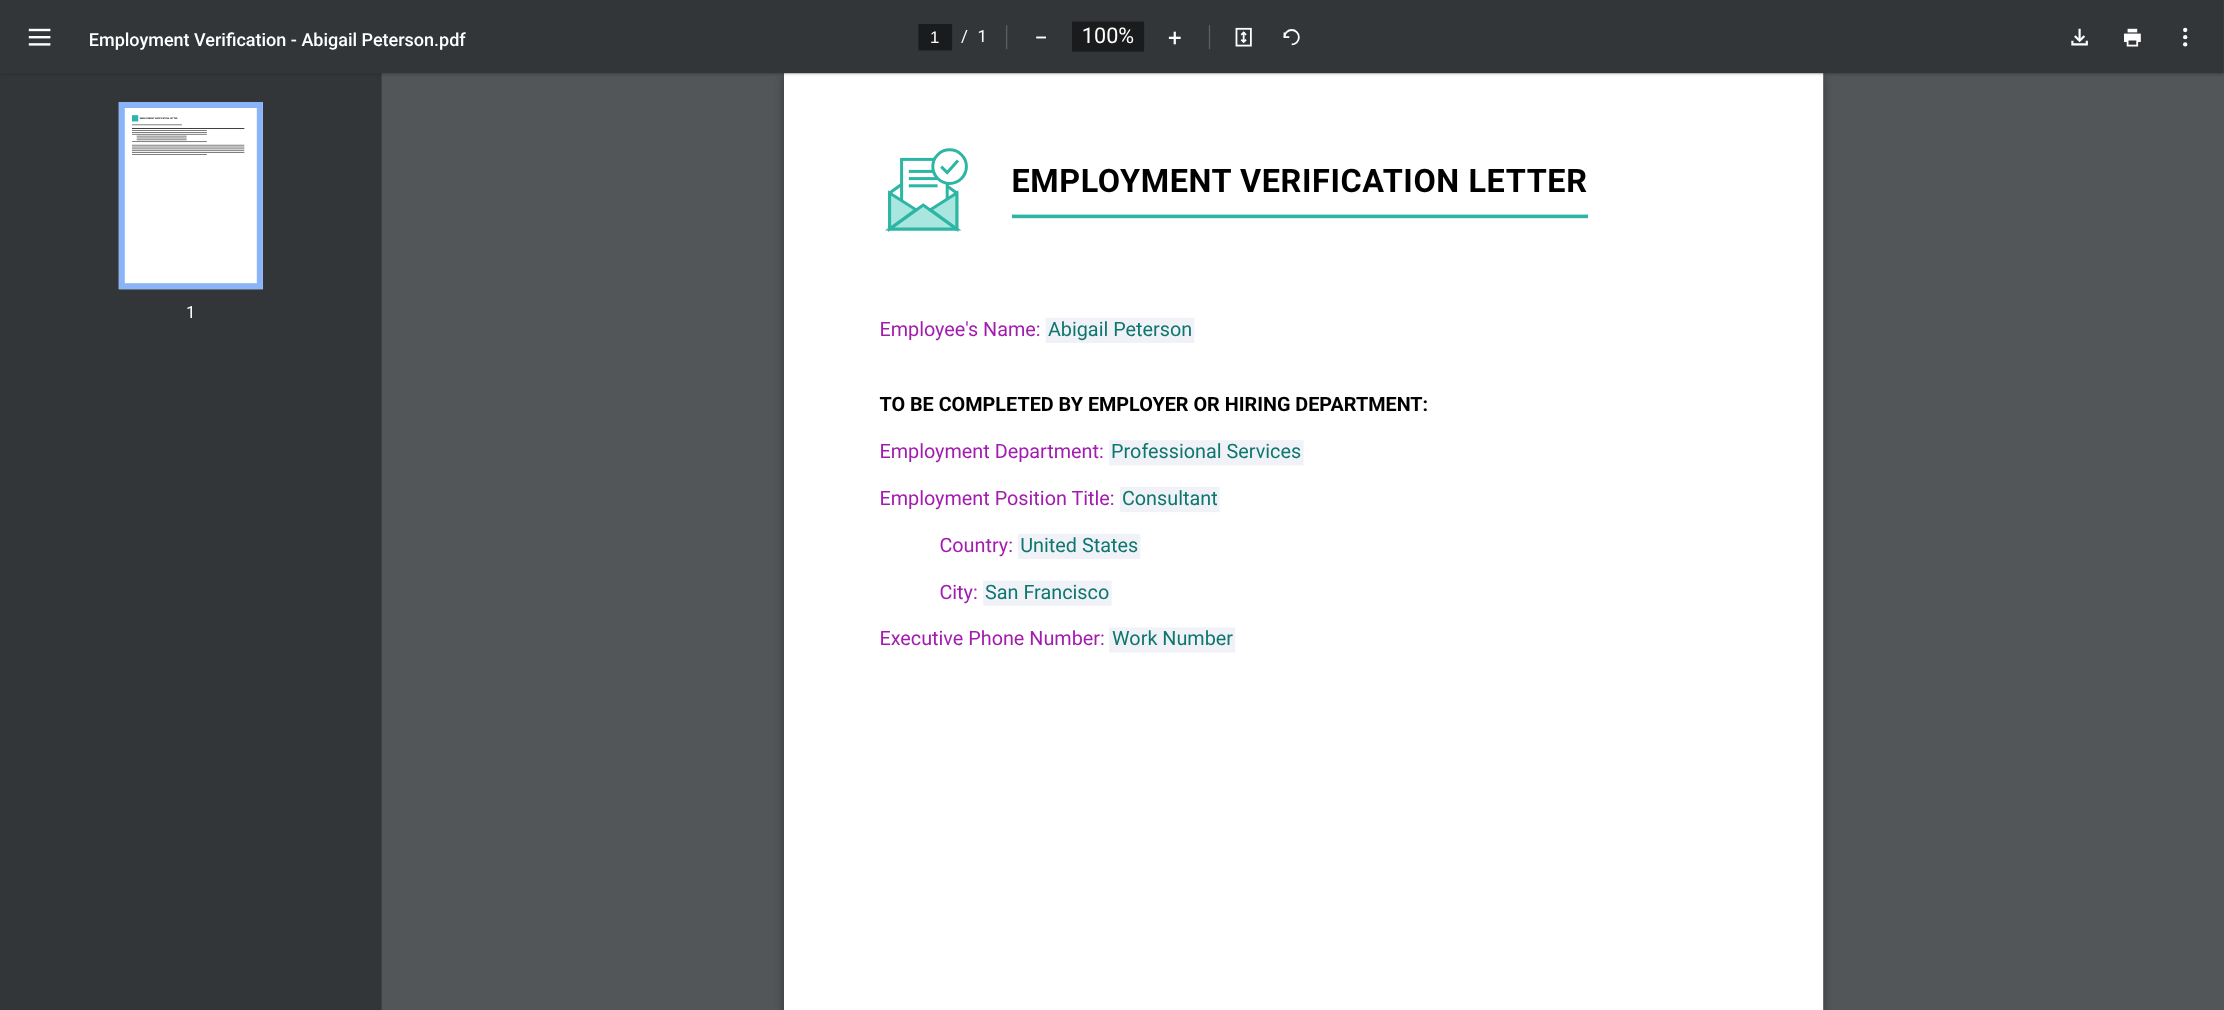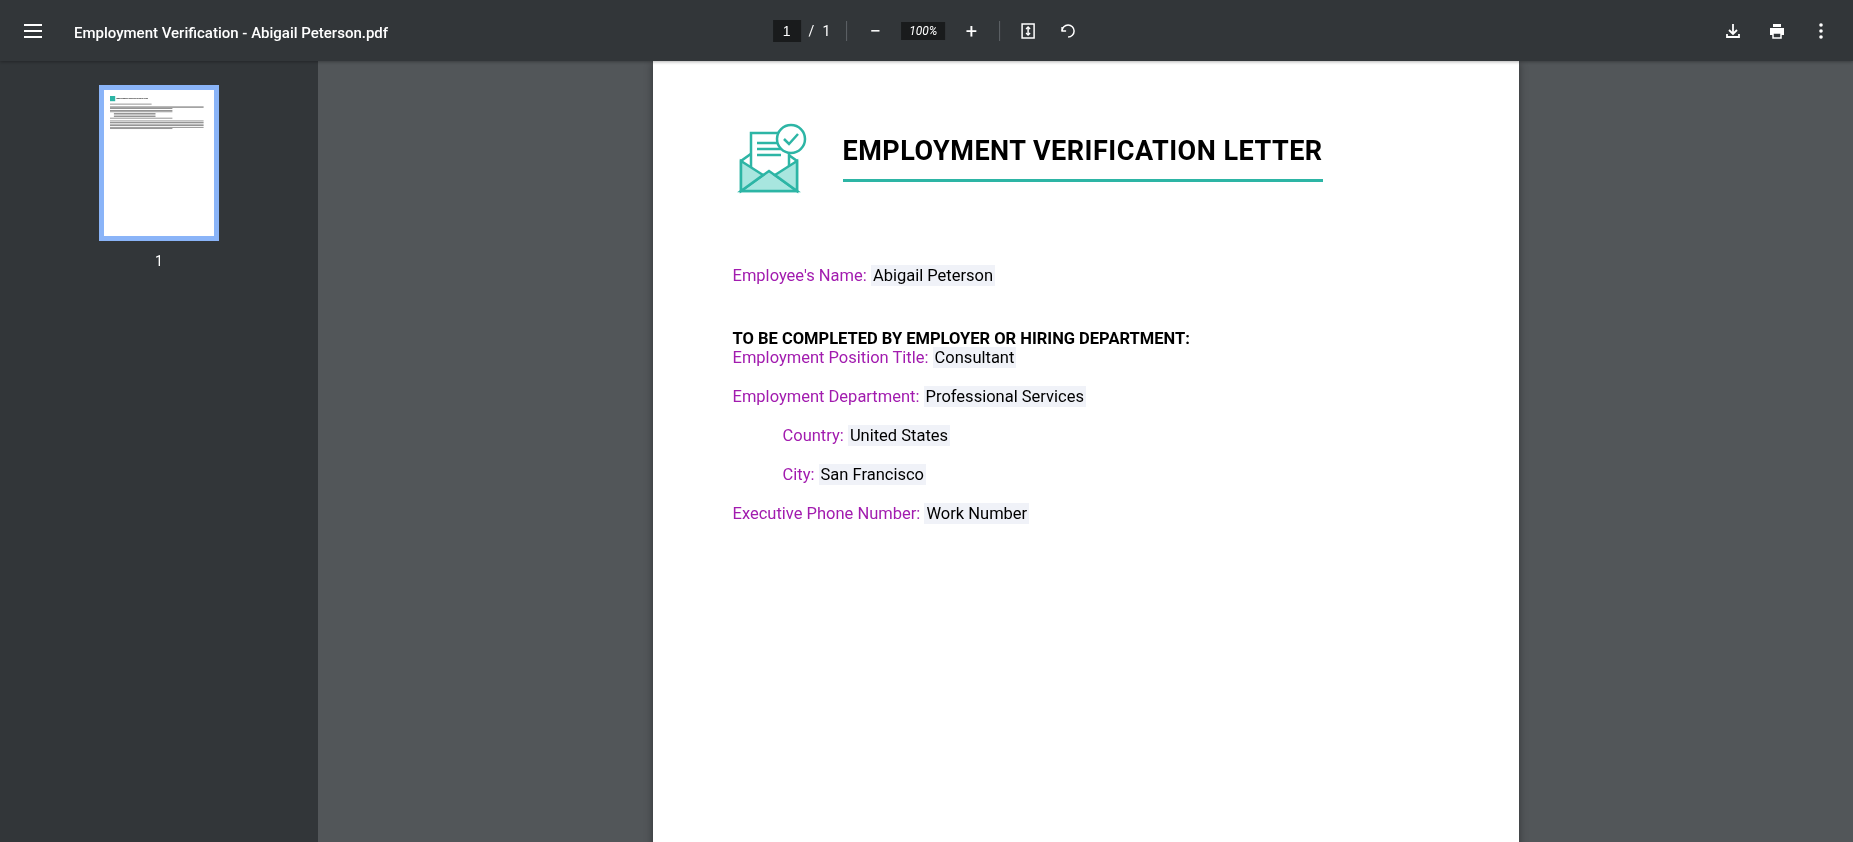--- a/index.html
+++ b/index.html
@@ -79,24 +79,23 @@
       color: #fff;
       font-size: 20px;
       cursor: pointer;
       width: 24px;
       text-align: center;
       user-select: none;
     }
     .zoom-value {
       background: #191b1c;
       padding: 2px 8px;
-      font-size: 12px;
+      font-size: 18px;
       min-width: 44px;
       text-align: left;
-      font-style: italic;
     }
     .icon-btn {
       width: 24px;
       height: 24px;
       display: flex;
       align-items: center;
       justify-content: center;
       cursor: pointer;
     }
     .toolbar-right {
@@ -199,28 +198,29 @@
       margin-bottom: 20px;
       color: #000;
     }
     .field-row.indent {
       padding-left: 50px;
     }
     .field-label {
       color: #a21caf;
     }
     .field-value {
-      color: #000000;
+      color: #0f766e;
       background: #f0f2f8;
       padding: 1px 2px;
     }
     .section-header {
       font-size: 16.5px;
       font-weight: bold;
       color: #000;
+      margin-bottom: 20px;
       margin-top: 44px;
     }
     .viewer::-webkit-scrollbar {
       width: 16px;
     }
     .viewer::-webkit-scrollbar-track {
       background: #424548;
     }
     .viewer::-webkit-scrollbar-thumb {
       background: #9a9ea3;
@@ -347,24 +347,24 @@
         <div class="doc-title">EMPLOYMENT VERIFICATION LETTER</div>
       </div>
 
       <div class="field-row">
         <span class="field-label">Employee's Name: </span><span class="field-value">Abigail Peterson</span>
       </div>
 
       <div class="section-header">TO BE COMPLETED BY EMPLOYER OR HIRING DEPARTMENT:</div>
 
       <div class="field-row">
+        <span class="field-label">Employment Department: </span><span class="field-value">Professional Services</span>
+      </div>
+      <div class="field-row">
         <span class="field-label">Employment Position Title: </span><span class="field-value">Consultant</span>
-      </div>
-      <div class="field-row">
-        <span class="field-label">Employment Department: </span><span class="field-value">Professional Services</span>
       </div>
       <div class="field-row indent">
         <span class="field-label">Country: </span><span class="field-value">United States</span>
       </div>
       <div class="field-row indent">
         <span class="field-label">City: </span><span class="field-value">San Francisco</span>
       </div>
       <div class="field-row">
         <span class="field-label">Executive Phone Number: </span><span class="field-value">Work Number</span>
       </div>

